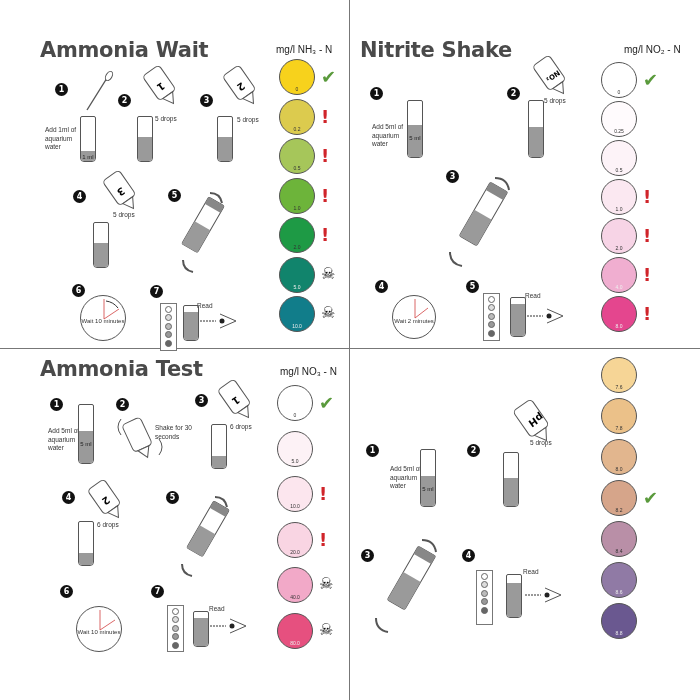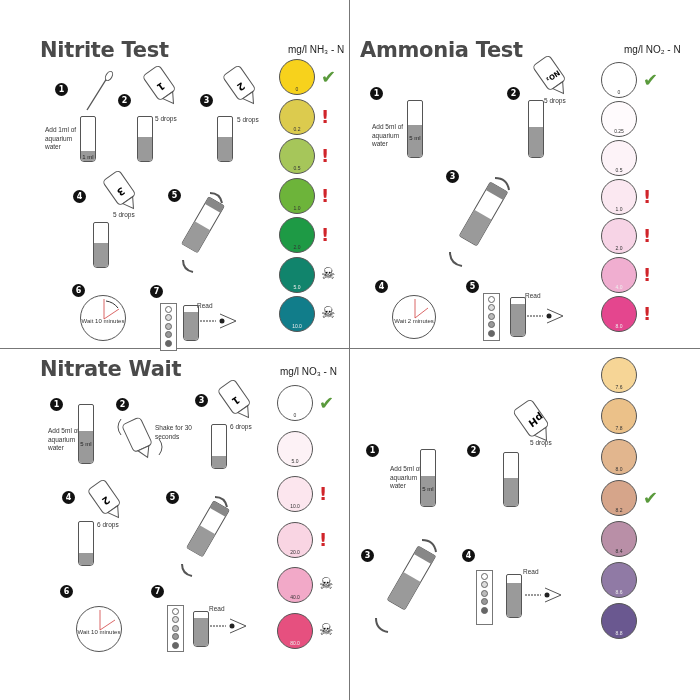--- a/index.html
+++ b/index.html
@@ -27,22 +27,22 @@
 .read{position:absolute;font-size:6.5px;color:#333;font-family:"Liberation Sans",sans-serif}
 svg{position:absolute;overflow:visible}
 </style>
 </head>
 <body>
 
 <div class="vline"></div>
 <div class="hline"></div>
 
 <div class="panel" style="left:0;top:0">
-  <div class="title" style="left:40px;top:38px">Nitrite Test</div>
-  <div class="unit" style="left:288px;top:44px">mg/l NH₃ - N</div>
+  <div class="title" style="left:40px;top:38px">Ammonia Wait</div>
+  <div class="unit" style="left:276px;top:44px">mg/l NH₃ - N</div>
 
   <div class="num" style="left:55px;top:83px">1</div>
   <svg style="left:85px;top:72px" width="30" height="40">
       <line x1="2" y1="38" x2="22" y2="6" stroke="#555" stroke-width="1.4"></line>
       <ellipse cx="24" cy="4" rx="3" ry="5" transform="rotate(30 24 4)" fill="#fff" stroke="#555"></ellipse>
     </svg>
   <div class="txt" style="left:45px;top:126px;width:40px">Add 1ml of aquarium water</div>
   <div class="tube" style="left:80px;top:116px;height:46px">
       <div class="liq" style="height:10px"></div>
       <div class="lbl" style="bottom:1px">1 ml</div>
@@ -152,21 +152,21 @@
       </div>
       <div class="mark skull" style="left: 321px; top: 263.5px; color: rgb(17, 17, 17);">☠</div>
       <div class="swatch" style="left: 279px; top: 296px; background: rgb(17, 125, 138);">
         <span style="color: rgb(238, 238, 238);">10.0</span>
       </div>
       <div class="mark skull" style="left: 321px; top: 303px; color: rgb(17, 17, 17);">☠</div>
     </div>
 </div>
 
 <div class="panel" style="left:350px;top:0">
-  <div class="title" style="left:10px;top:38px">Ammonia Test</div>
+  <div class="title" style="left:10px;top:38px">Nitrite Shake</div>
   <div class="unit" style="left:274px;top:44px">mg/l NO₂ - N</div>
 
   <div class="num" style="left:20px;top:87px">1</div>
   <div class="txt" style="left:22px;top:123px;width:35px">Add 5ml of aquarium water</div>
   <div class="tube" style="left:57px;top:100px;height:58px">
       <div class="liq" style="height:32px"></div>
       <div class="lbl" style="bottom:16px">5 ml</div>
     </div>
 
   <div class="num" style="left:157px;top:87px">2</div>
@@ -244,21 +244,21 @@
       </div>
       <div class="mark warn" style="left: 293px; top: 264px; color: rgb(208, 36, 42);">!</div>
       <div class="swatch" style="left: 251px; top: 296px; background: rgb(228, 70, 142);">
         <span style="color: rgb(238, 238, 238);">8.0</span>
       </div>
       <div class="mark warn" style="left: 293px; top: 303px; color: rgb(208, 36, 42);">!</div>
     </div>
 </div>
 
 <div class="panel" style="left:0;top:349px">
-  <div class="title" style="left:40px;top:8px">Nitrate Wait</div>
+  <div class="title" style="left:40px;top:8px">Ammonia Test</div>
   <div class="unit" style="left:280px;top:17px">mg/l NO₃ - N</div>
 
   <div class="num" style="left:50px;top:49px">1</div>
   <div class="txt" style="left:48px;top:78px;width:35px">Add 5ml of aquarium water</div>
   <div class="tube" style="left:78px;top:55px;height:60px">
       <div class="liq" style="height:32px"></div>
       <div class="lbl" style="bottom:16px">5 ml</div>
     </div>
 
   <div class="num" style="left:116px;top:49px">2</div>

